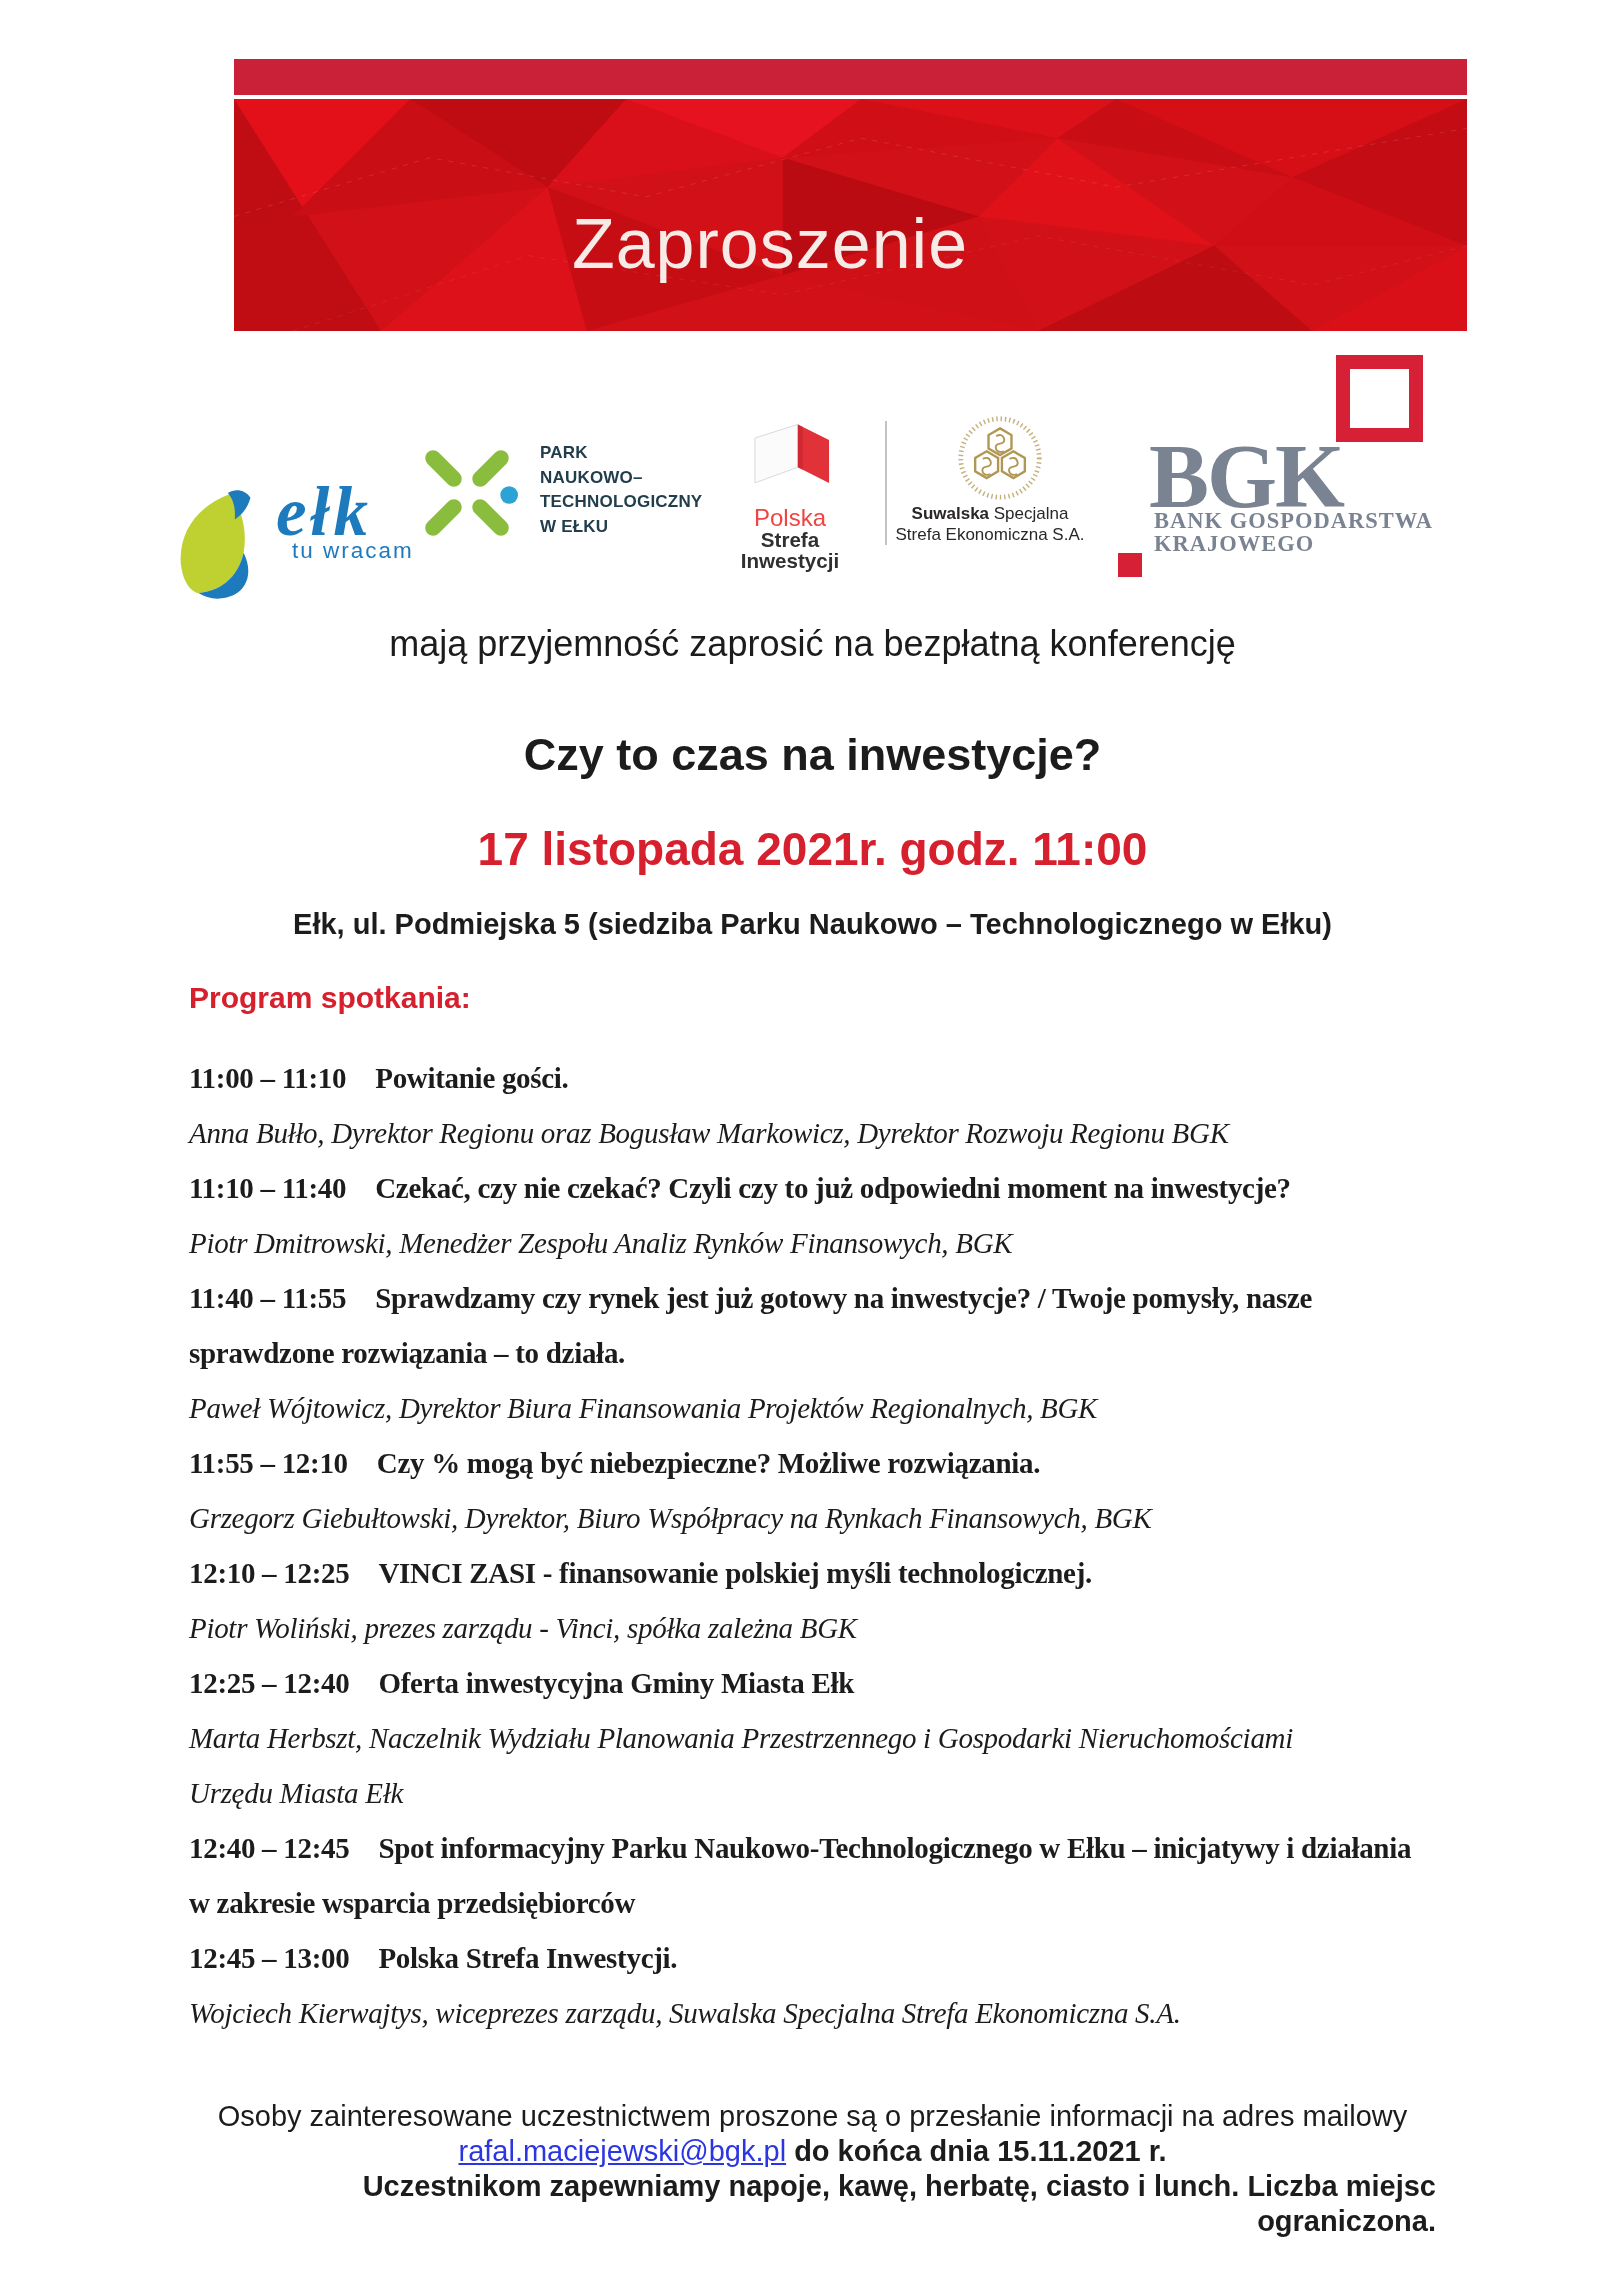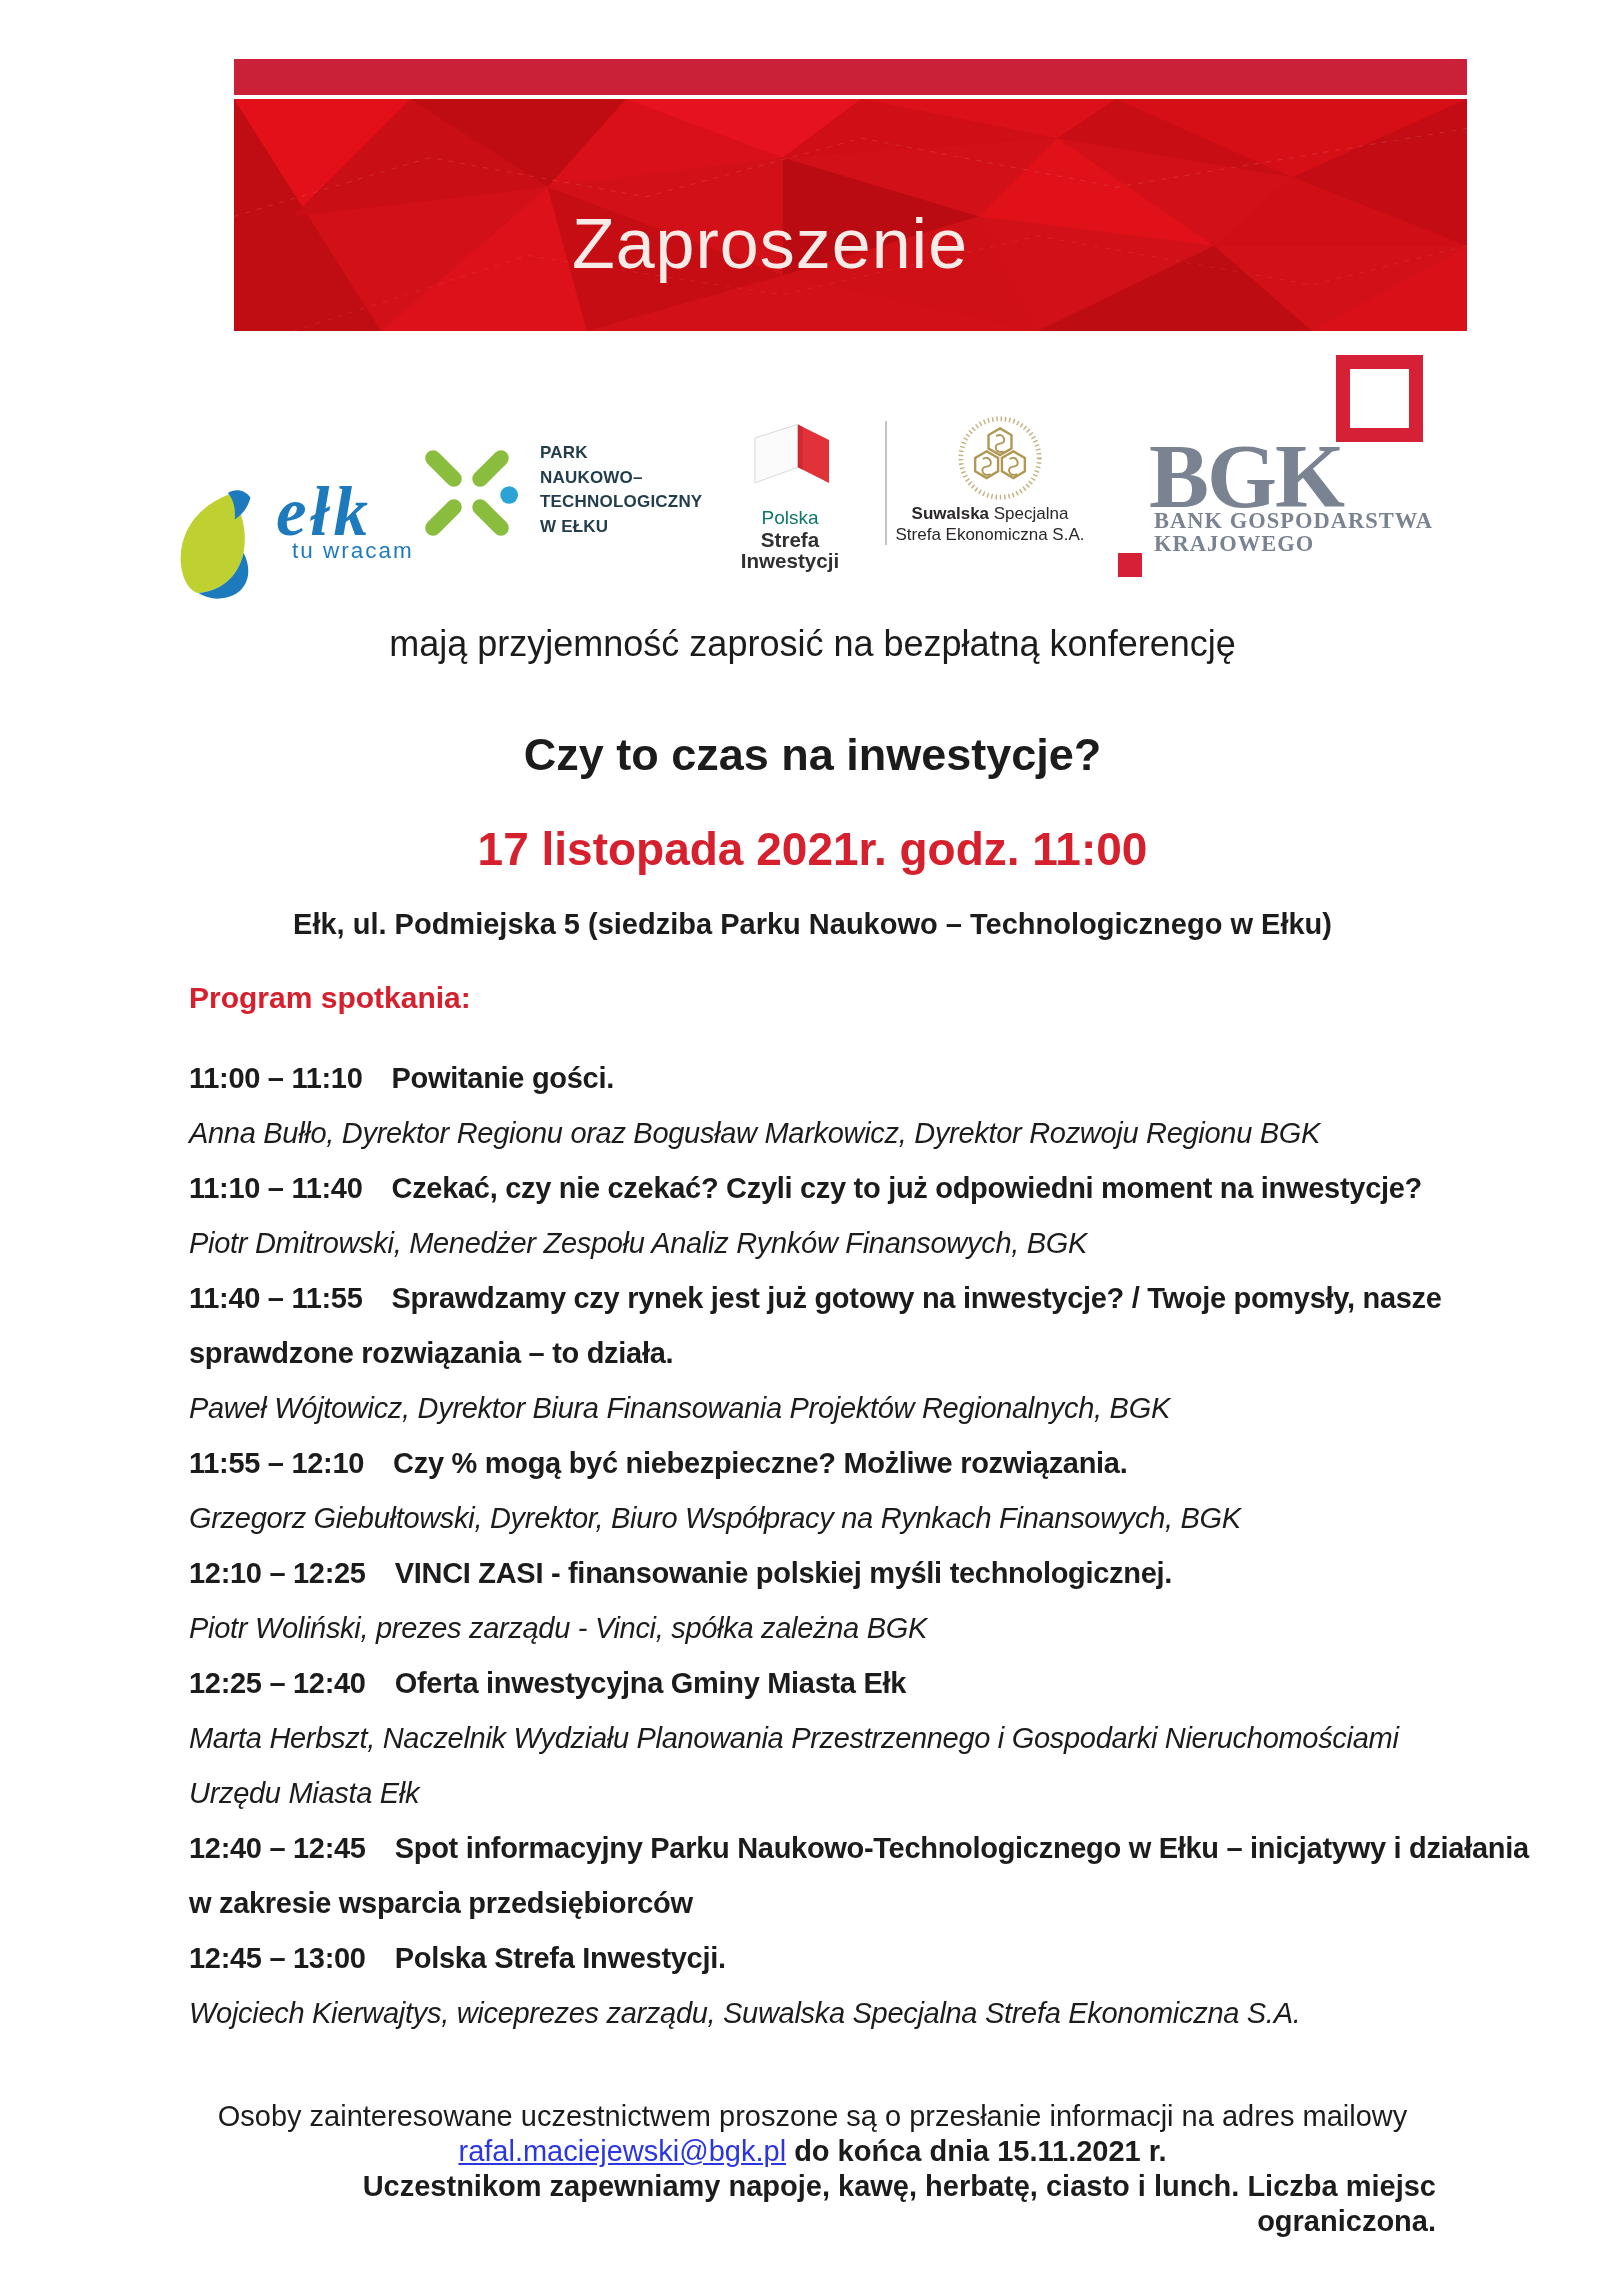--- a/index.html
+++ b/index.html
@@ -20,42 +20,42 @@
     color:#f7ebe7;
   }
   
   .abs{position:absolute;}
   .elk-word{left:276px; top:478px; font-family:"Liberation Serif", serif; font-style:italic;
     font-weight:bold; font-size:69px; line-height:69px; color:var(--elk-blue,#1d7abd); letter-spacing:3.9px;text-align:center;}
   .elk-tag{left:292px; top:538px; font-size:22.5px; letter-spacing:2px; color:var(--elk-blue,#1d7abd);}
   .park-text{left:540px; top:441px; font-size:17px; font-weight:bold; line-height:24.5px;
     color:var(--park-text,#223e4c); letter-spacing:0.2px;}
   .psi-text{left:709px; top:507px; width:162px; text-align:center; line-height:21.6px;}
-  .psi-l1{font-size:19px; color:#0f766e;}
+  .psi-l1{font-size:24px; color:#ef4444;}
   .psi-l2{font-size:20.6px; font-weight:bold; color:#303033;}
   .divider{left:885px; top:421px; width:2px; height:124px; background:#c0c4c8;}
   .suw-text{left:882px; top:504px; width:216px; text-align:center; font-size:17px; line-height:20.6px; color:#2b2727;}
   .suw-bold{font-weight:bold;}
   .bgk-abbr{left:1149px; top:432px; font-family:"Liberation Serif", serif; font-weight:bold;
     font-size:90px; line-height:90px; letter-spacing:-2px; color:var(--bgk-gray,#7a8391);}
   .bgk-cap{font-family:"Liberation Serif", serif; font-weight:600; font-size:22.5px;
     letter-spacing:1px; color:var(--bgk-gray,#7a8391);}
   .bgk-cap1{left:1154px; top:508px;}
   .bgk-cap2{left:1154px; top:531px;}
   .bgk-sq-outline{left:1336px; top:355px; width:59px; height:59px; border:14.7px solid var(--bgk-red,#d52036);}
   .bgk-sq-filled{left:1118px; top:553px; width:23.5px; height:23.5px; background:var(--bgk-red,#d52036);}
   
   .centerline{left:189px; width:1247px; text-align:center; line-height:1.3;}
   .lead{top:621px; font-size:36px;}
   .maintitle{top:726px; font-size:45px; font-weight:bold;}
   .datetime{top:820px; font-size:46px; font-weight:bold; color:var(--accent-red,#d7202e);}
   .location{top:906px; font-size:29px; font-weight:bold;}
   .program-heading{left:189px; top:981px; font-size:30px; font-weight:bold; color:var(--accent-red,#d7202e);}
   
-  .program{left:189px; top:1051px; width:1304px;}
+  .program{left:189px; top:1051px; width:1304px;font-family:Liberation Serif, serif;}
   .prow{height:55px; line-height:55px; font-size:29px; white-space:nowrap; letter-spacing:-0.3px;}
   .prow.b{font-weight:bold;}
   .prow.i{font-style:italic;}
   .ptime{margin-right:29px;}
   
   .footer{left:189px; top:2099px; width:1247px; text-align:center; font-size:29px; line-height:35px;}
   .f-bold{font-weight:bold;text-align:right;}
   .email{color:var(--link-blue,#2b35e2); text-decoration:underline; cursor:pointer;}
 </style>
 </head>

